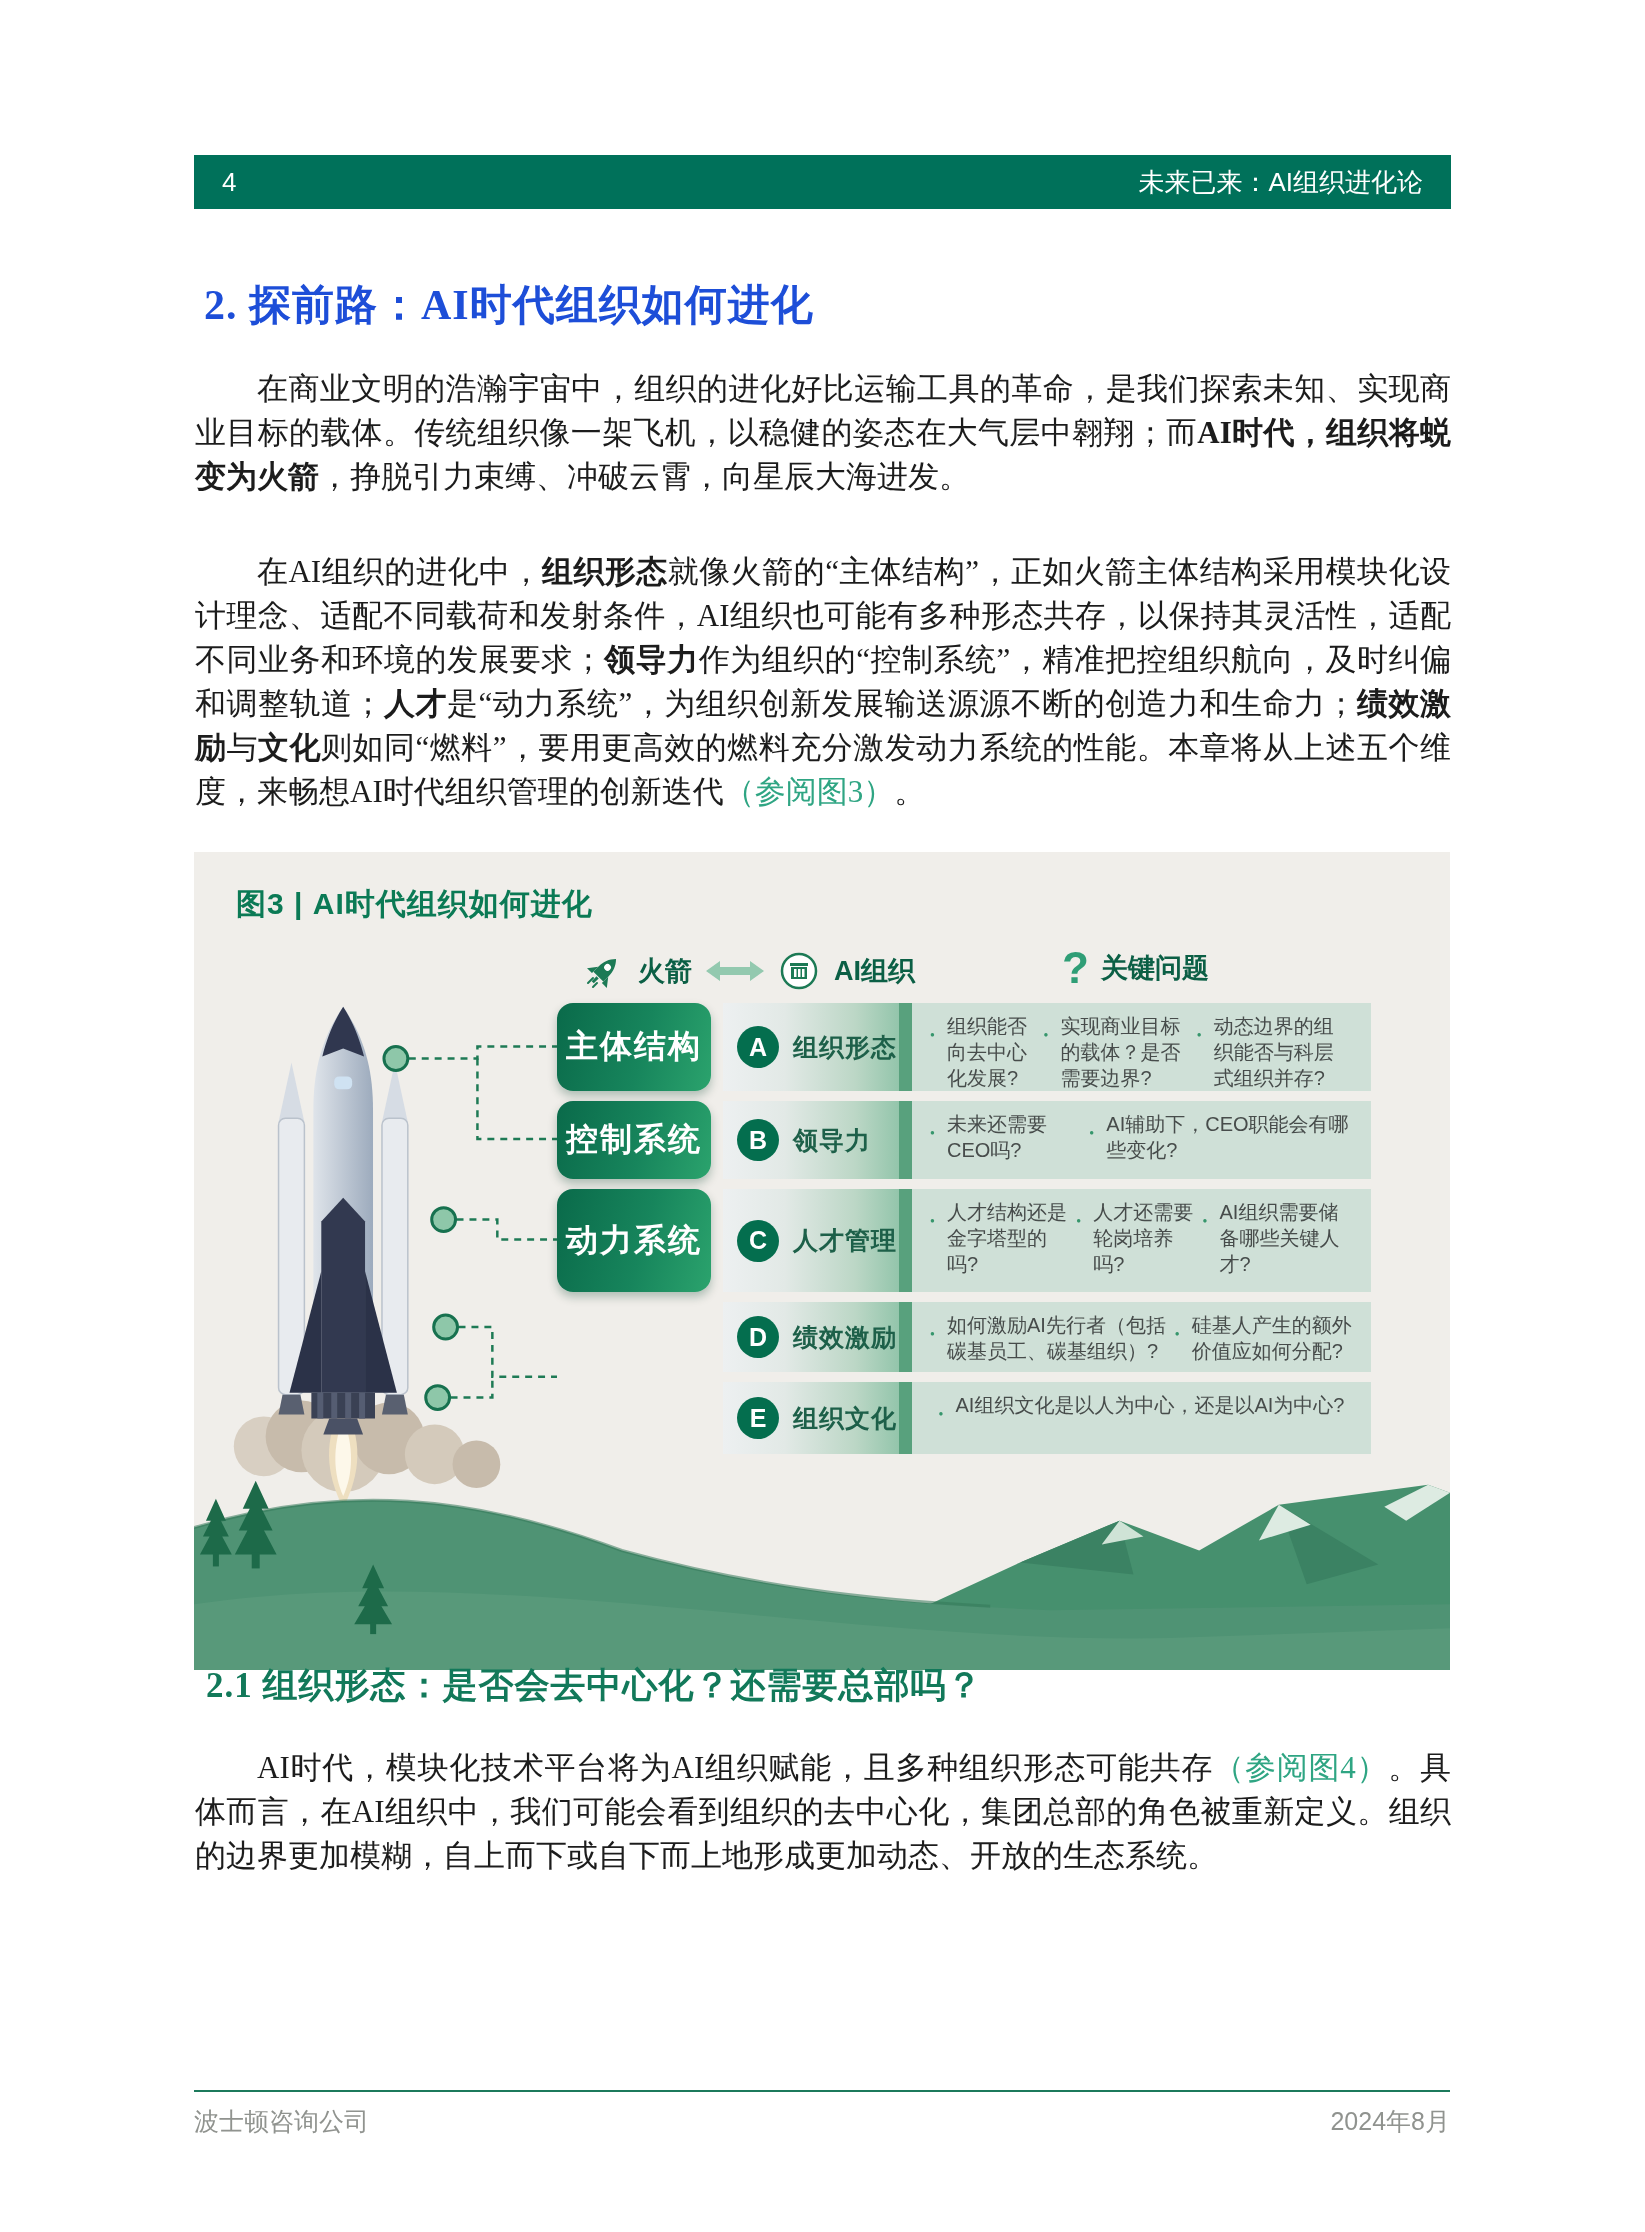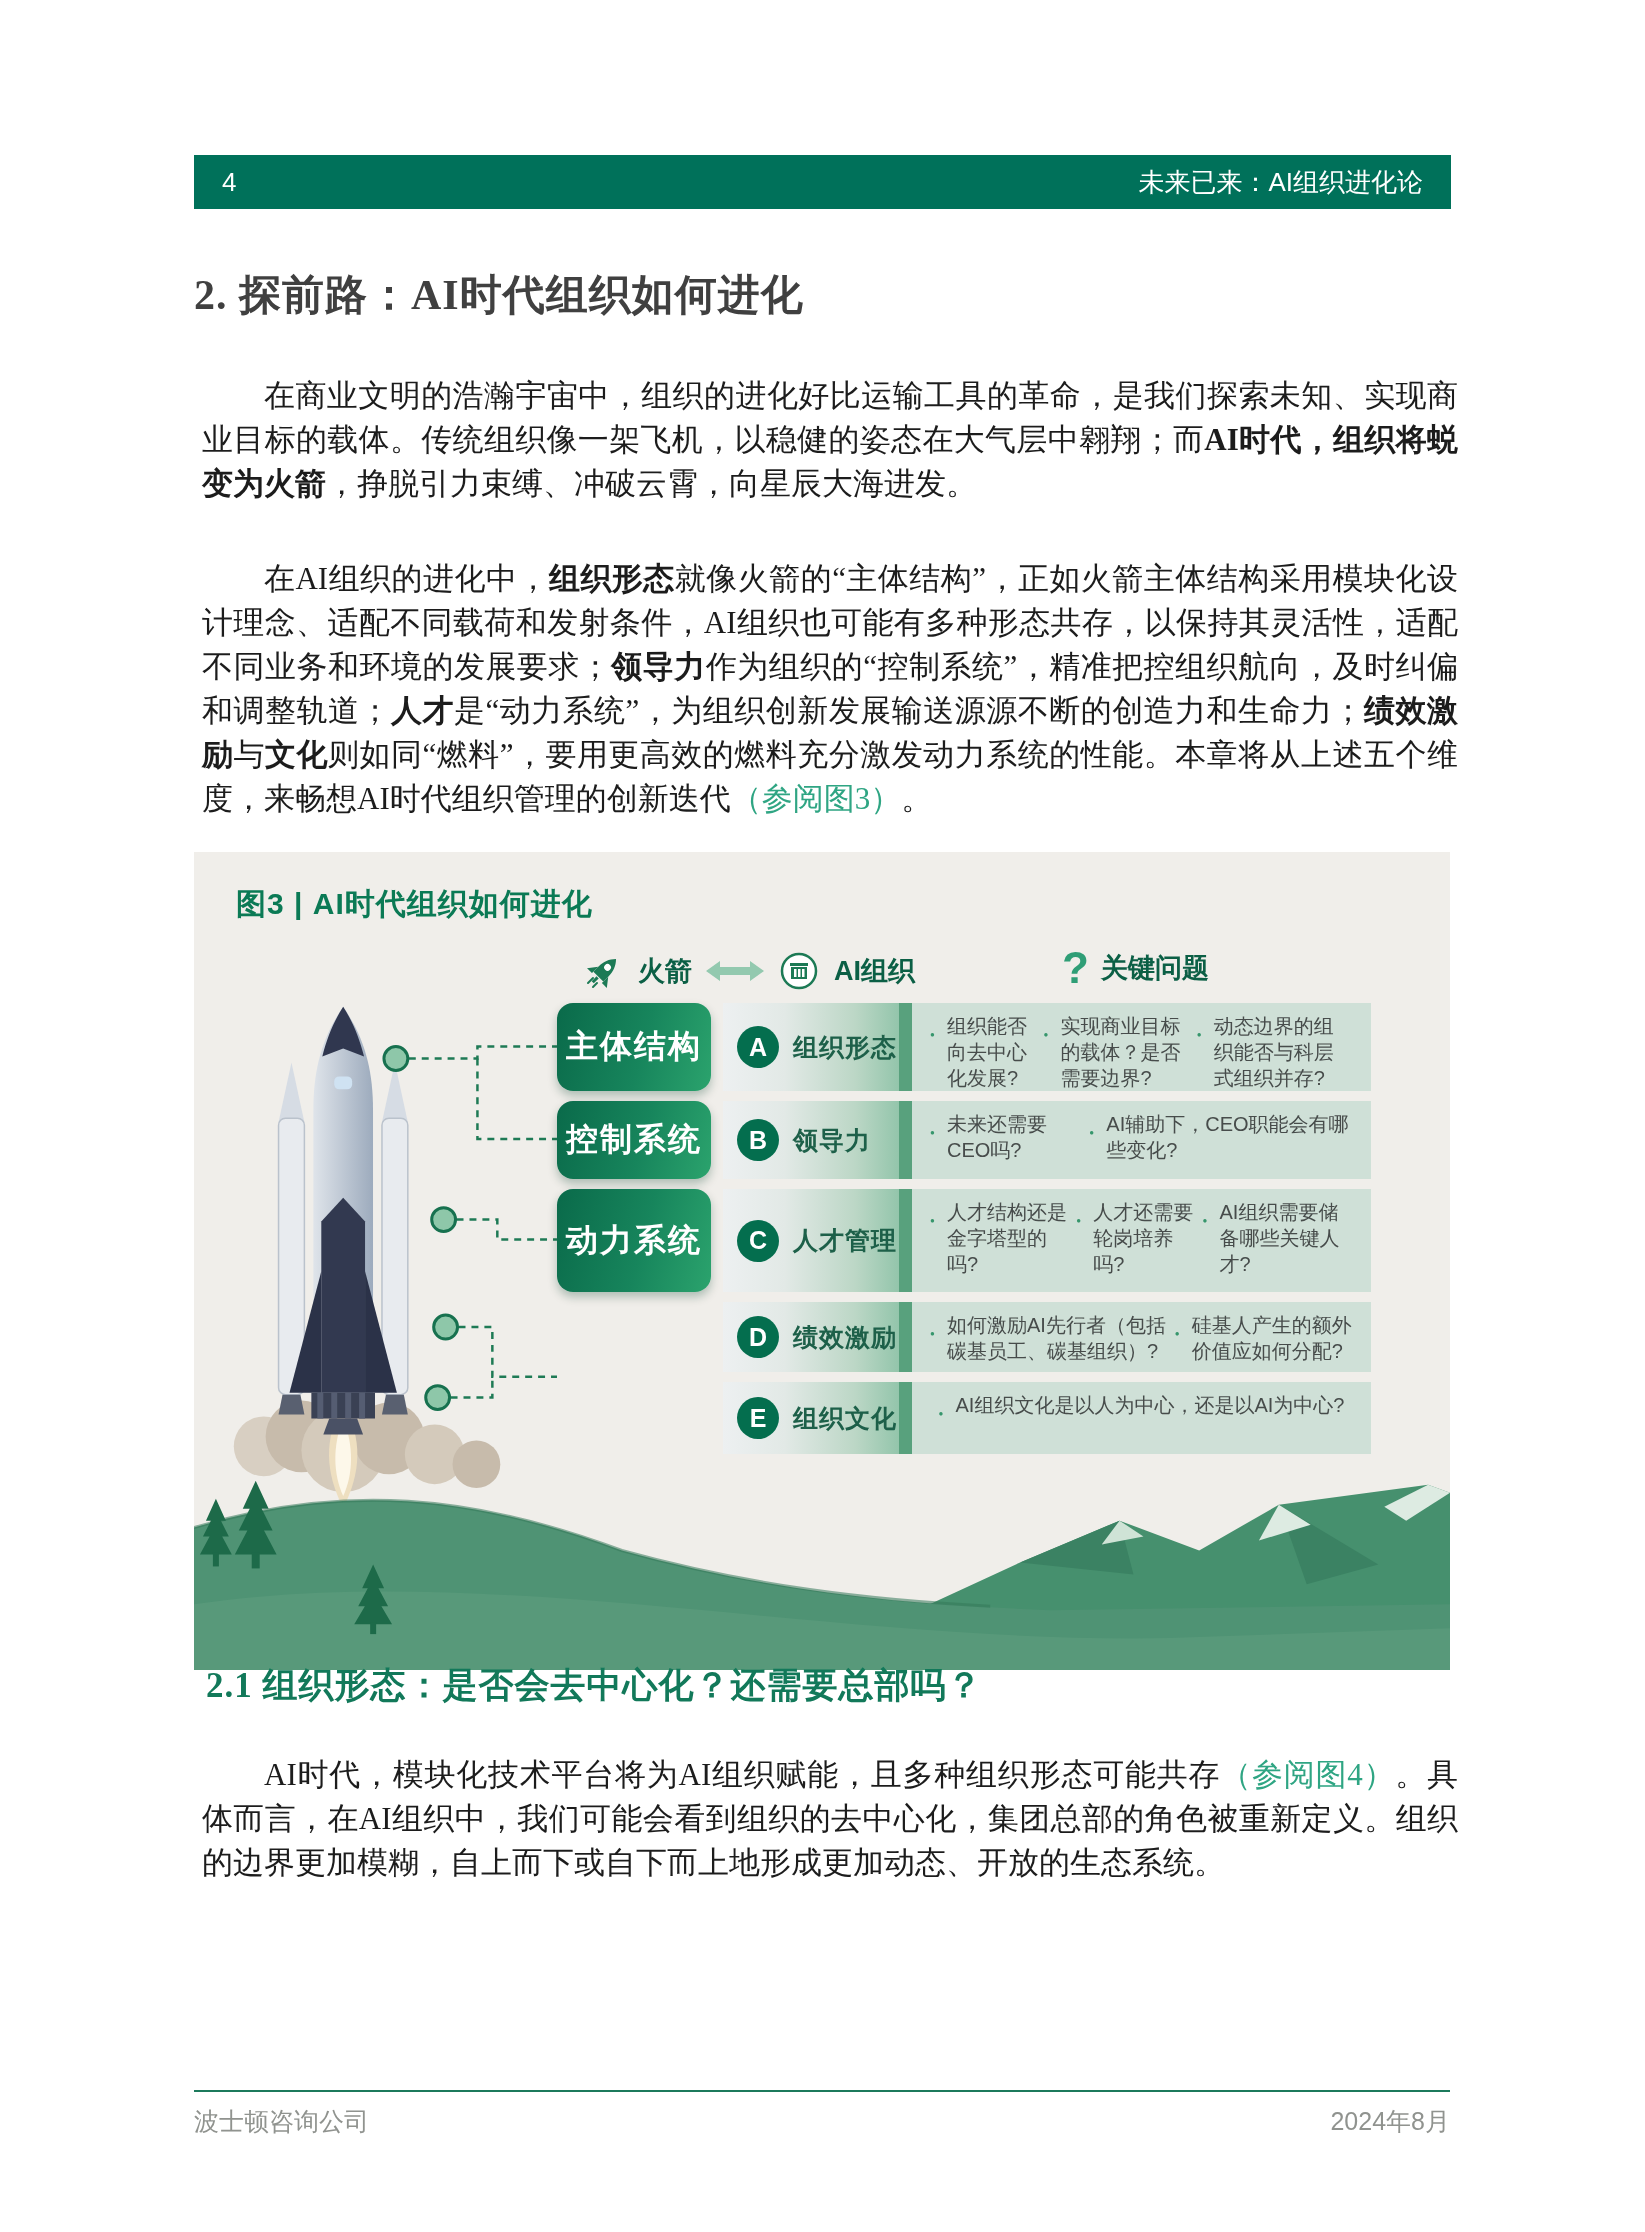--- a/index.html
+++ b/index.html
@@ -3,24 +3,24 @@
 <meta charset="utf-8">
 <style>
   html,body{margin:0;padding:0;background:#ffffff;}
   .page{position:relative;width:1646px;height:2233px;background:#fff;overflow:hidden;
         font-family:"Liberation Serif","DejaVu Serif",serif;color:#1c1c1c;}
   
   .header-bar{position:absolute;left:194px;top:155px;width:1257px;height:54px;background:#00715a;
               display:flex;align-items:center;justify-content:space-between;padding:0 28px;box-sizing:border-box;
               color:#fff;font-family:"Liberation Sans","DejaVu Sans",sans-serif;font-size:26px;}
   
-  .sec-title{position:absolute;left:194px;top:267px;margin:0;font-size:42px;font-weight:700;color:#404040;letter-spacing:1px;}
+  .sec-title{position:absolute;left:194px;top:267px;margin:10px;font-size:42px;font-weight:700;color:#1d4ed8;letter-spacing:1px;}
   .sec-title2{position:absolute;left:194px;top:1650px;margin:12px;font-size:35px;font-weight:700;color:#12795a;letter-spacing:1px;}
   
-  .body{position:absolute;left:194px;width:1256px;margin:8px;font-size:31px;line-height:44px;
+  .body{position:absolute;left:194px;width:1256px;margin:1px;font-size:31px;line-height:44px;
         text-align:justify;text-indent:2em;color:#1c1c1c;}
   .para1{top:366px;}
   .para2{top:549px;}
   .para3{top:1745px;}
   .b{font-weight:700;}
   .link{color:#2fa583;cursor:pointer;}
   
   .figure{position:absolute;left:194px;top:852px;width:1256px;height:818px;background:#f0eeea;overflow:hidden;
           font-family:"Liberation Sans","DejaVu Sans",sans-serif;}
   .fig-title{position:absolute;left:42px;top:32px;font-size:30px;font-weight:700;color:#0b7a55;letter-spacing:1px;}

